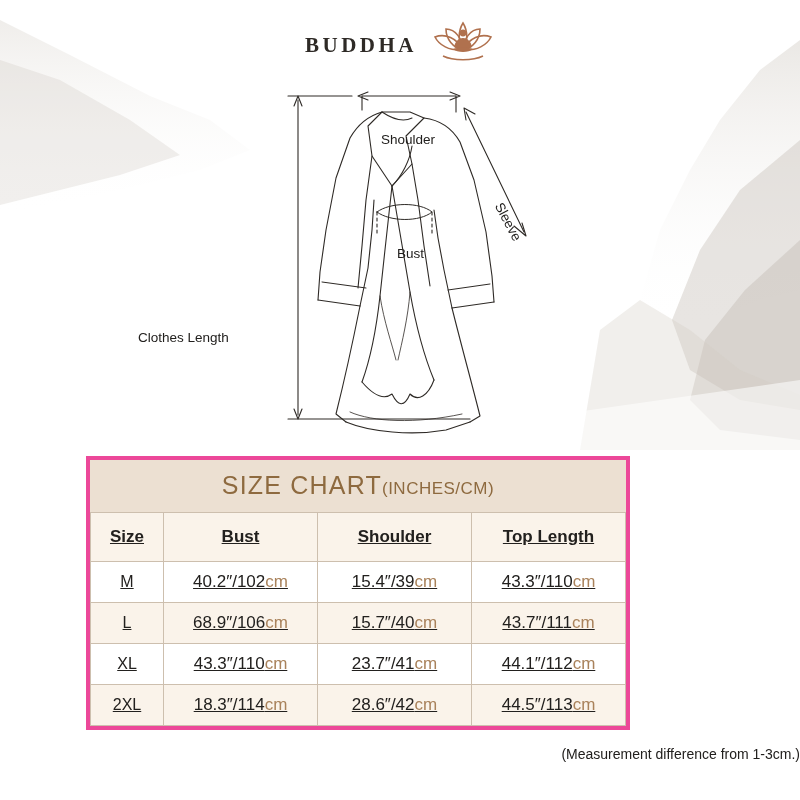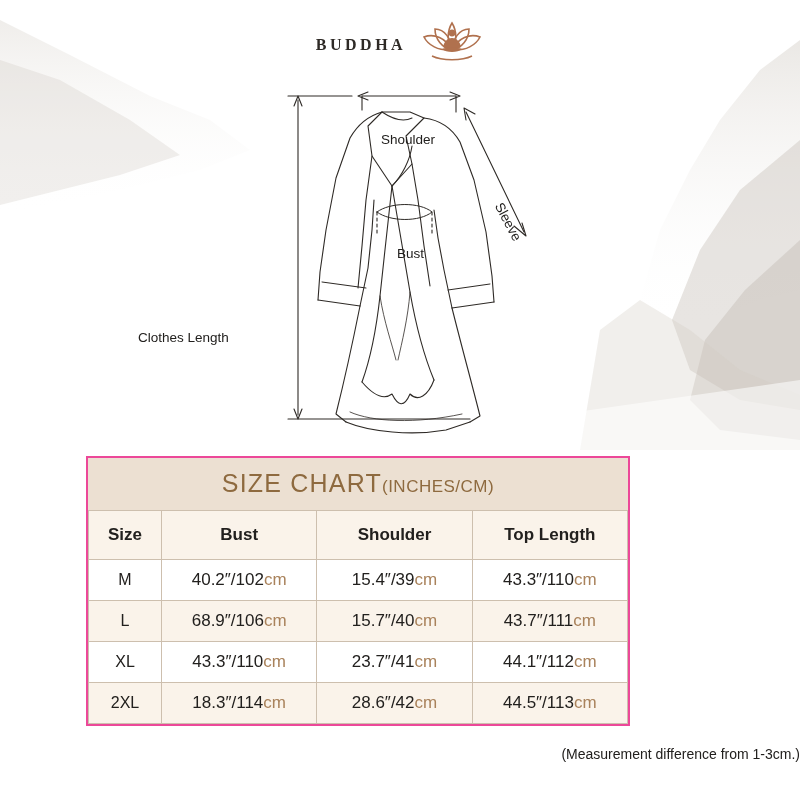--- a/index.html
+++ b/index.html
@@ -28,21 +28,21 @@
     top: 22px;
     left: 0;
     width: 800px;
     display: flex;
     align-items: center;
     justify-content: center;
     gap: 14px;
   }
   .brand-word {
     font-family: "Liberation Serif", serif;
-    font-size: 16px;
+    font-size: 21px;
     letter-spacing: 3.5px;
     color: #2e2a26;
     font-weight: 700;
   }
   .brand-mark {
     width: 64px;
     height: 46px;
     position: relative;
     top: -2px;
   }
@@ -72,21 +72,21 @@
     transform: rotate(62deg);
     transform-origin: left top;
   }
 
   
   .chart {
     position: absolute;
     left: 86px;
     top: 456px;
     width: 544px;
-    border: 2px solid #ec4899;
+    border: 4px solid #ec4899;
     box-sizing: border-box;
     background: #ffffff;
   }
   .chart-title {
     background: #ece0d2;
     text-align: center;
     padding: 11px 0 12px;
     color: #8e6a3f;
     font-family: "Liberation Sans", sans-serif;
   }
@@ -102,20 +102,21 @@
     border-collapse: collapse;
     width: 100%;
     table-layout: fixed;
   }
   table.size-table th,
   table.size-table td {
     border: 1px solid #cdbfae;
     text-align: center;
     color: #22201e;
     font-family: "Liberation Sans", sans-serif;
+    text-decoration: underline;
   }
   table.size-table th {
     background: #faf3ea;
     font-size: 17px;
     font-weight: 700;
     height: 46px;
   }
   table.size-table td {
     font-size: 17px;
     height: 38px;

